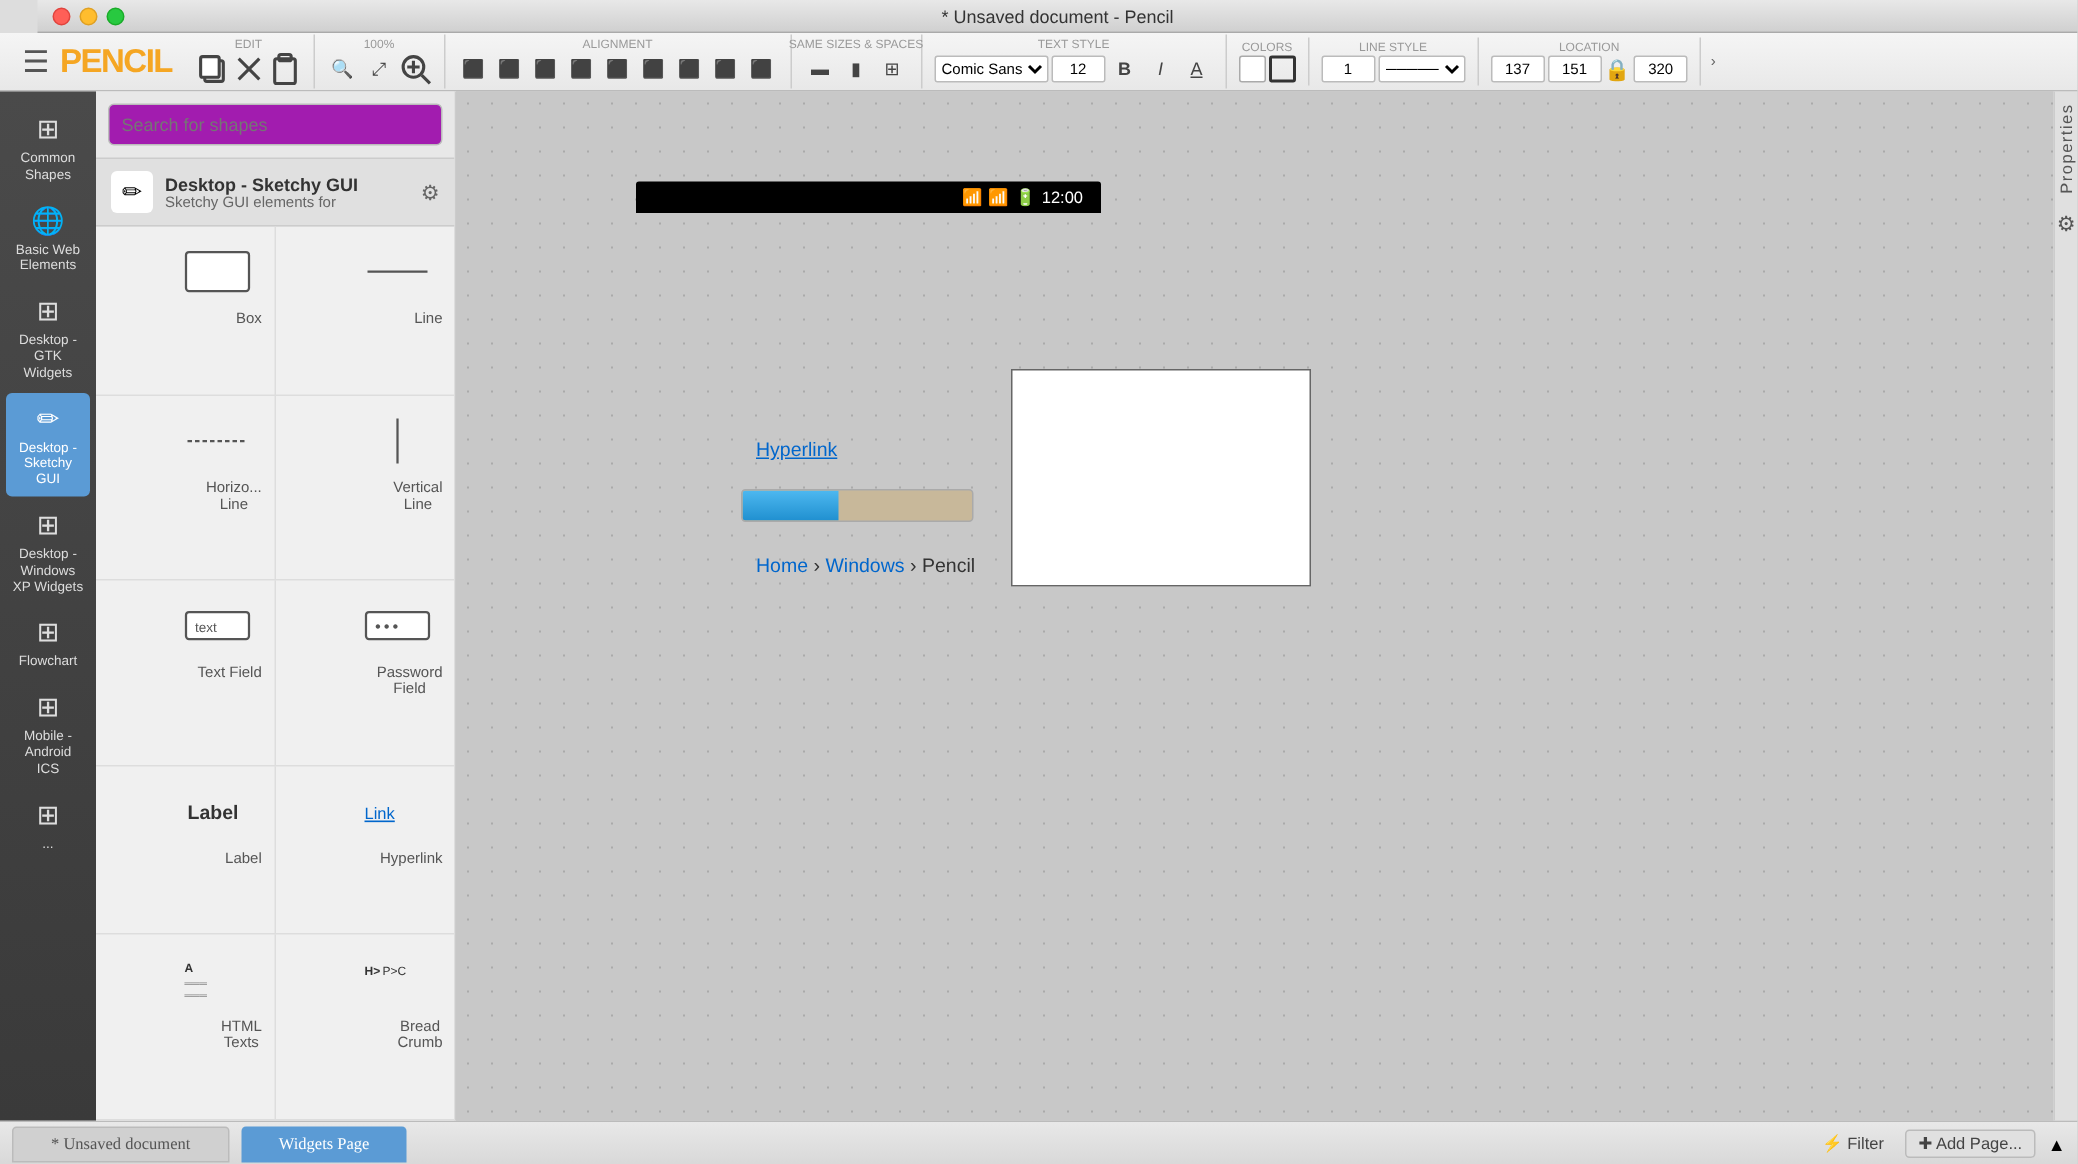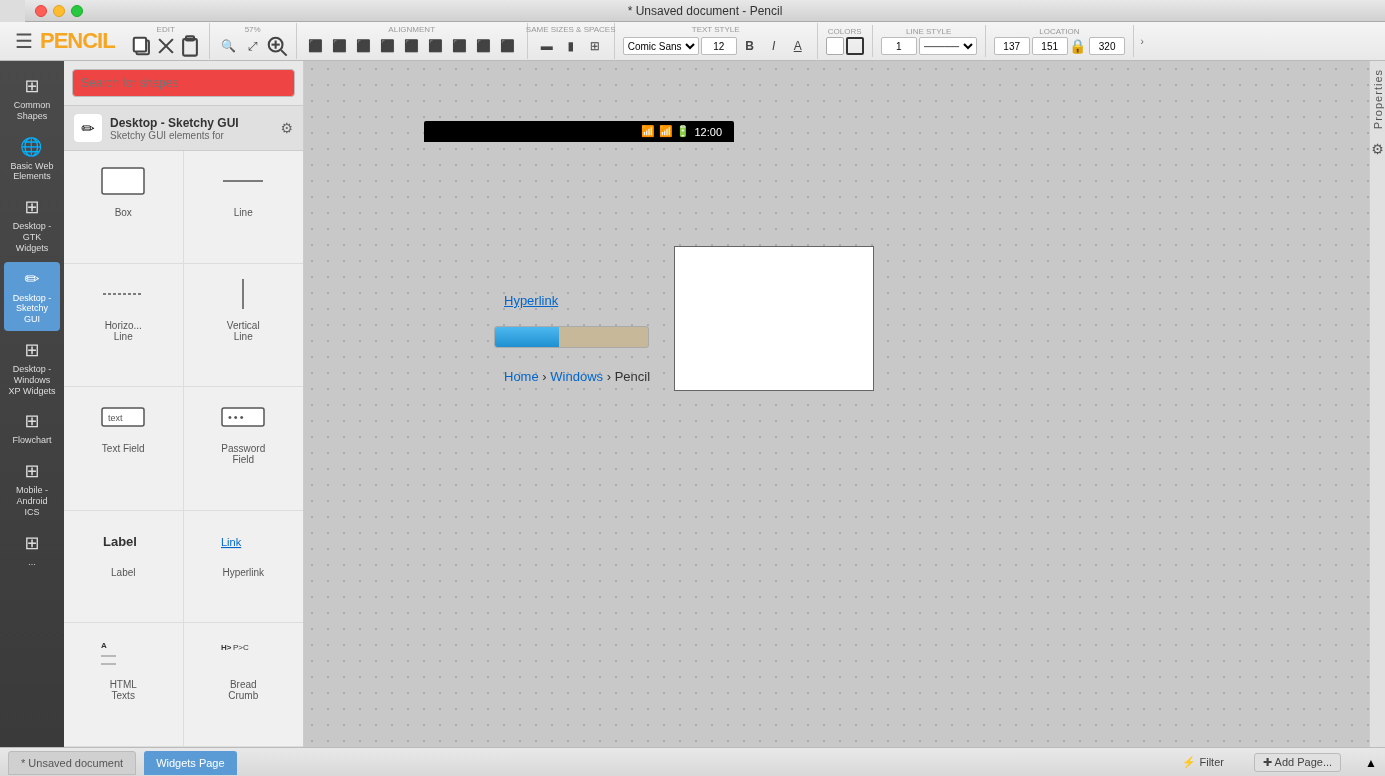--- a/index.html
+++ b/index.html
@@ -97,21 +97,21 @@
       border-bottom: 1px solid #ccc;
       background: #e8e8e8;
     }
     .shapes-search {
       width: 100%;
       height: 28px;
       border: 1px solid #bbb;
       border-radius: 4px;
       padding: 0 8px;
       font-size: 12px;
-      background: #ef4444;
+      background: #a21caf;
     }
     .shapes-collection-header {
       display: flex;
       align-items: center;
       justify-content: space-between;
       padding: 8px 10px;
       border-bottom: 1px solid #ccc;
       background: #e0e0e0;
     }
     .collection-info {
@@ -145,21 +145,21 @@
     .shapes-grid {
       display: grid;
       grid-template-columns: 1fr 1fr;
       gap: 0;
       overflow-y: auto;
       flex: 1;
     }
     .shape-item {
       display: flex;
       flex-direction: column;
-      align-items: center;
+      align-items: flex-end;
       padding: 10px 8px;
       border-bottom: 1px solid #ddd;
       border-right: 1px solid #ddd;
       cursor: pointer;
       gap: 6px;
     }
     .shape-item:nth-child(even) { border-right: none; }
     .shape-name {
       font-size: 10px;
       color: #555;
@@ -238,41 +238,42 @@
       height: 30px;
       background: linear-gradient(to bottom, #e8e8e8, #d8d8d8);
       border-top: 1px solid #bbb;
       display: flex;
       align-items: center;
       padding: 0 8px;
       gap: 8px;
     }
     .tab-item {
       height: 24px;
-      padding: 0 12px;
+      padding: 0 25px;
       border-radius: 3px 3px 0 0;
       display: flex;
       align-items: center;
       font-size: 11px;
       cursor: pointer;
+      font-family: Liberation Serif, serif;
     }
     .tab-item.active {
       background: #5b9bd5;
       color: white;
     }
     .tab-item.inactive {
       background: #d0d0d0;
       color: #555;
       border: 1px solid #bbb;
     }
     .bottom-right {
       margin-left: auto;
       display: flex;
       align-items: center;
-      gap: 24px;
+      gap: 8px;
       justify-content: flex-end;
     }
     .bottom-btn {
       font-size: 11px;
       color: #444;
       cursor: pointer;
       padding: 2px 6px;
       background: none;
       border: none;
     }
@@ -408,21 +409,21 @@
         <button class="t-btn" title="Paste">
           <svg viewBox="0 0 16 16" fill="none" stroke="currentColor" stroke-width="1.5">
               <rect x="5" y="1" width="6" height="3" rx="1"></rect>
               <rect x="3" y="3" width="10" height="12" rx="1"></rect>
             </svg>
         </button>
       </div>
     </div>
 
     <div class="t-section">
-      <span class="t-section-title">57%</span>
+      <span class="t-section-title">100%</span>
       <div class="t-section-content">
         <button class="t-btn">🔍</button>
         <button class="t-btn">⤢</button>
         <button class="t-btn">
           <svg viewBox="0 0 16 16" fill="none" stroke="currentColor" stroke-width="1.5">
               <circle cx="7" cy="7" r="5"></circle>
               <line x1="11" y1="11" x2="15" y2="15"></line>
               <line x1="7" y1="4" x2="7" y2="10"></line>
               <line x1="4" y1="7" x2="10" y2="7"></line>
             </svg>

